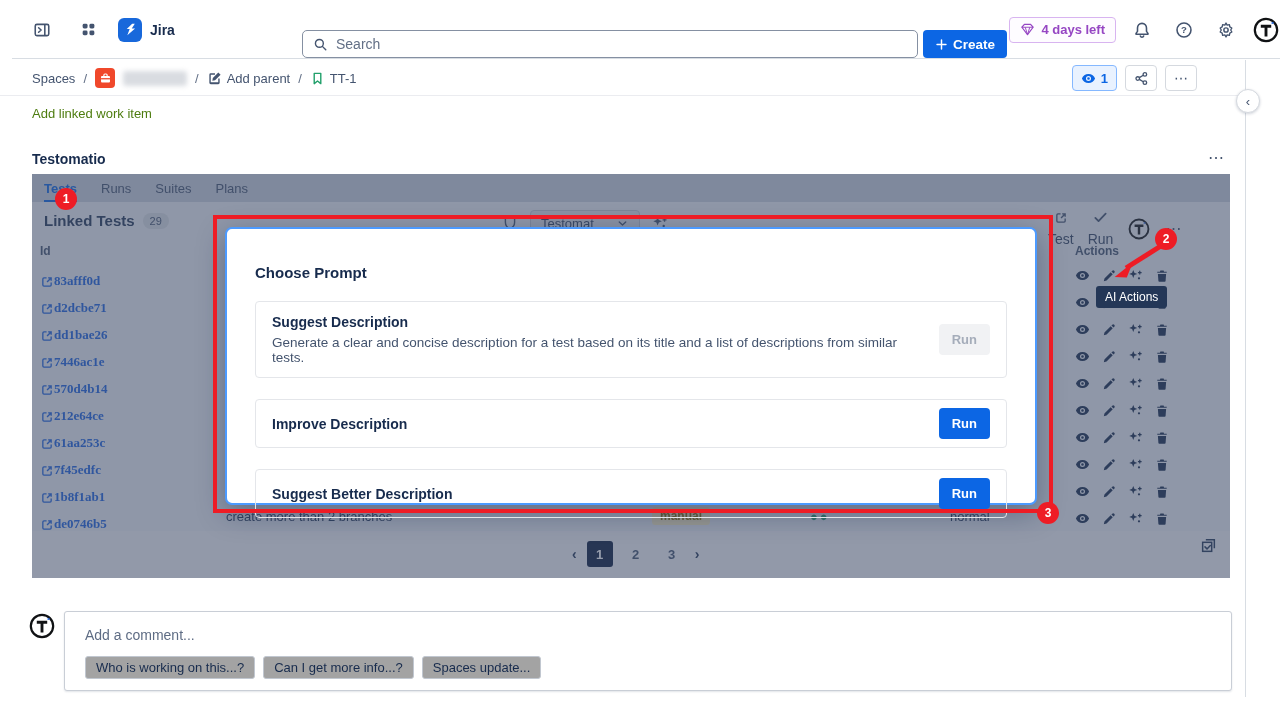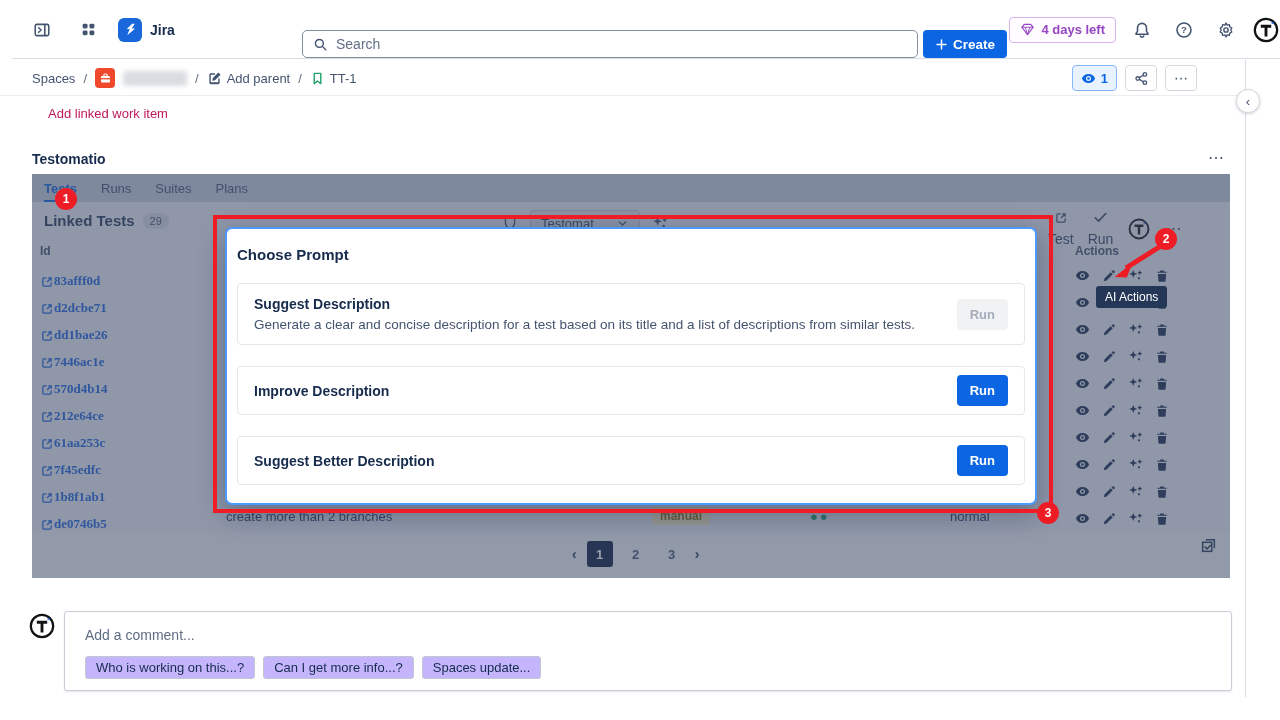--- a/index.html
+++ b/index.html
@@ -32,21 +32,21 @@
   .crumb-btn { display:flex; align-items:flex-start; gap:5px; cursor:pointer; color:#44546f; }
   .crumb-actions { position:absolute; right:48px; top:5px; display:flex; align-items:center; gap:8px; }
   .watch-btn { height:26px; border:1px solid #85b8ff; background:#e9f2ff; color:#0c66e4; border-radius:4px; display:flex; align-items:center; gap:5px; padding:0 8px; font-size:13px; font-weight:600; cursor:pointer; }
   .mini-btn { height:26px; min-width:32px; border:1px solid #d5d9df; background:#fff; color:#44546f; border-radius:4px; display:flex; align-items:center; justify-content:center; cursor:pointer; font-size:14px; }
 
   
   .rail-line { position:absolute; left:1245px; top:60px; width:1px; height:637px; background:#d8dde3; }
   .rail-collapse { position:absolute; left:1236px; top:89px; width:24px; height:24px; border-radius:50%; background:#fff; border:1px solid #d5d9df; box-shadow:0 1px 3px rgba(9,30,66,.2); display:flex; align-items:center; justify-content:center; color:#44546f; font-size:13px; cursor:pointer; }
 
   
-  .add-linked { position:absolute; left:48px; top:106px; font-size:13px; color:#be185d;text-align:right; }
+  .add-linked { position:absolute; left:32px; top:106px; font-size:13px; color:#4d7c0f;text-align:right; }
   .panel-title { position:absolute; left:32px; top:151px; font-size:14px; font-weight:700; color:#172b4d; }
   .panel-more { position:absolute; left:1208px; top:148px; font-size:16px; color:#44546f; letter-spacing:1px; cursor:pointer; }
 
   
   .panel { position:absolute; left:32px; top:174px; width:1198px; height:404px; background:#f0f2f5; }
   .tabs-row { position:absolute; left:0; top:0; width:100%; height:28px; background:#ccd2dd; display:flex; align-items:flex-end; gap:24px; padding:0 12px; font-size:13px; color:#44546f; }
   .tab { padding-bottom:6px; cursor:pointer; }
   .tab.active { color:#0c66e4; font-weight:600; border-bottom:2px solid #0c66e4; padding-bottom:4px; }
   .lt-title { position:absolute; left:12px; top:38px; display:flex; align-items:center; gap:8px; font-size:15px; font-weight:600; color:#253858; }
   .count-badge { background:#dcdfe4; color:#44546f; font-size:11px; font-weight:400; border-radius:9px; padding:2px 7px;text-align:right; }
@@ -72,21 +72,21 @@
   .prio { position:absolute; left:918px; top:5px; }
   .pager-row { position:absolute; left:0; top:357px; width:100%; height:47px; background:#f6f7f9; }
   .pager { position:absolute; left:540px; top:10px; display:flex; align-items:center; gap:10px; font-size:13px; font-weight:600; color:#44546f; }
   .page-btn { width:26px; height:26px; display:flex; align-items:center; justify-content:center; border-radius:3px; cursor:pointer; }
   .page-btn.current { background:#0a1b3d; color:#fff; }
   .pager-arrow { cursor:pointer; font-size:14px; color:#253858; }
   .copy-icon { position:absolute; left:1168px; top:363px; color:#253858; z-index:1; cursor:pointer; }
   .panel-overlay { position:absolute; inset:0; background:rgba(64,76,104,0.55); z-index:5; pointer-events:none; }
 
   
-  .modal { position:absolute; left:225px; top:227px; width:812px; height:278px; background:#fff; border:2px solid #4c9aff; border-radius:7px; box-shadow:0 8px 28px rgba(9,30,66,.35); z-index:10; padding:10px; }
+  .modal { position:absolute; left:225px; top:227px; width:812px; height:278px; background:#fff; border:2px solid #4c9aff; border-radius:7px; box-shadow:0 8px 28px rgba(9,30,66,.35); z-index:10; padding:28px; }
   .modal-title { font-size:15px; font-weight:700; color:#172b4d; margin:7px 0 20px 0; }
   .prompt-card { border:1px solid #e4e6ea; border-radius:4px; display:flex; align-items:center; gap:16px; padding:12px 16px; margin-bottom:21px; }
   .prompt-text { flex:1; }
   .prompt-name { font-size:14px; font-weight:700; color:#172b4d; }
   .prompt-desc { font-size:13.5px; color:#44546e; margin-top:5px; }
   .run-btn { border:none; border-radius:4px; font-size:13px; font-weight:600; padding:8px 13px; cursor:pointer; font-family:"Liberation Sans",sans-serif; }
   .run-btn.enabled { background:#0c66e4; color:#fff; }
   .run-btn.disabled { background:#f1f2f4; color:#a5adba; cursor:default; }
   .prompt-card.slim { height:49px; }
 
@@ -96,21 +96,21 @@
   .anno-1 { left:55px; top:188px; }
   .anno-2 { left:1155px; top:228px; }
   .anno-3 { left:1037px; top:502px; }
   .anno-arrow { position:absolute; left:1108px; top:240px; z-index:21; pointer-events:none; }
 
   
   .comment-avatar { position:absolute; left:28px; top:612px; width:28px; height:28px; border-radius:50%; background:#fff; display:flex; align-items:center; justify-content:center; color:#101214; cursor:pointer; }
   .comment-card { position:absolute; left:64px; top:611px; width:1168px; height:80px; border:1px solid #c9ced6; border-radius:3px; background:#fff; box-shadow:0 1px 2px rgba(9,30,66,.12); }
   .comment-ph { position:absolute; left:20px; top:15px; font-size:14px; color:#5e6c84; cursor:text; }
   .quick-row { position:absolute; left:20px; top:44px; display:flex; gap:8px; }
-  .quick-btn { border:1px solid #c1c7d0; background:#c4b5fd; border-radius:3px; font-size:13px; color:#172b4d; padding:3px 10px; cursor:pointer; font-family:"Liberation Sans",sans-serif; }
+  .quick-btn { border:1px solid #c1c7d0; background:#a3a3a3; border-radius:3px; font-size:13px; color:#172b4d; padding:3px 10px; cursor:pointer; font-family:"Liberation Sans",sans-serif; }
 </style>
 </head>
 <body>
 
 <svg width="0" height="0" style="position:absolute">
   <defs>
     <symbol id="i-panel" viewBox="0 0 16 16">
         <rect x="2" y="3" width="12" height="10" rx="1.5" fill="none" stroke="currentColor" stroke-width="1.4"></rect>
         <line x1="10.5" y1="3" x2="10.5" y2="13" stroke="currentColor" stroke-width="1.4"></line>
         <path d="M5 6l2.2 2L5 10" fill="none" stroke="currentColor" stroke-width="1.4" stroke-linecap="round" stroke-linejoin="round"></path>

